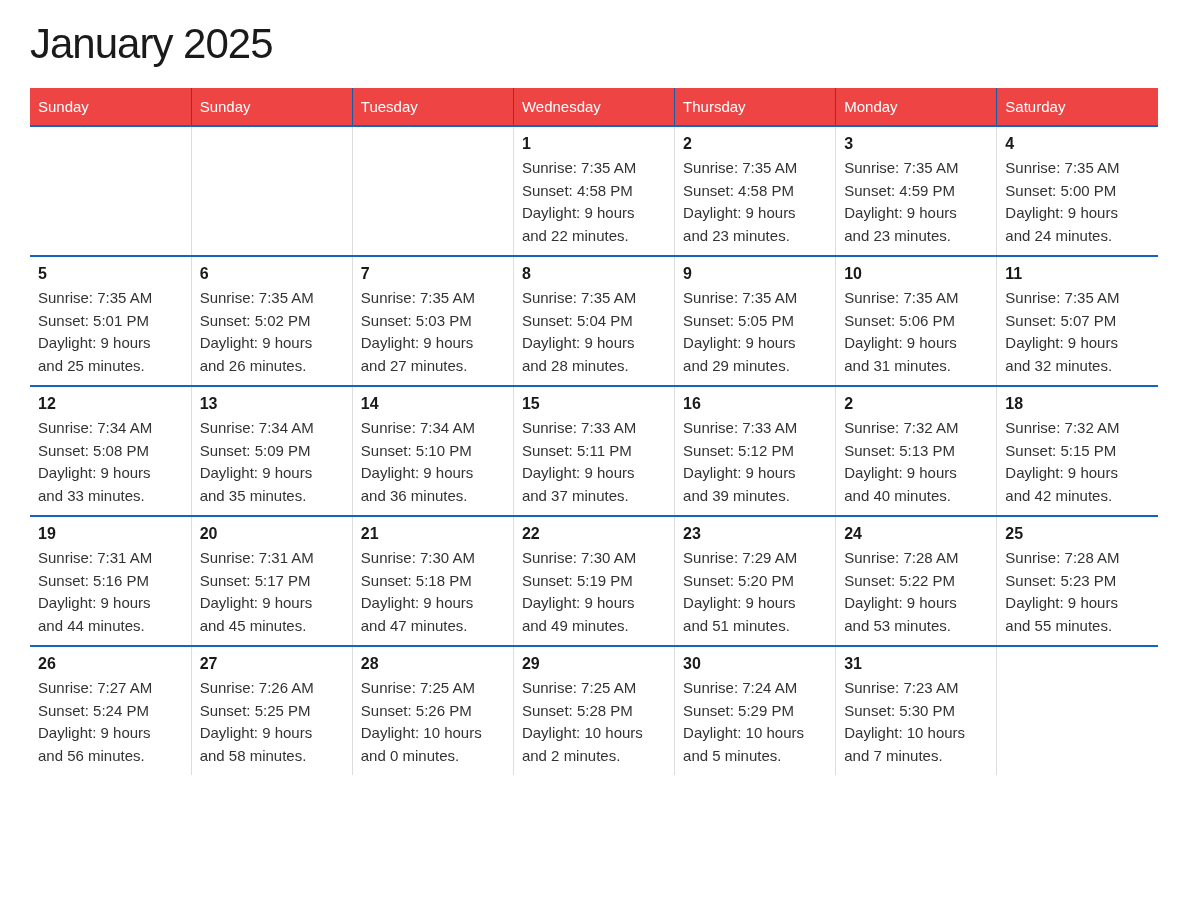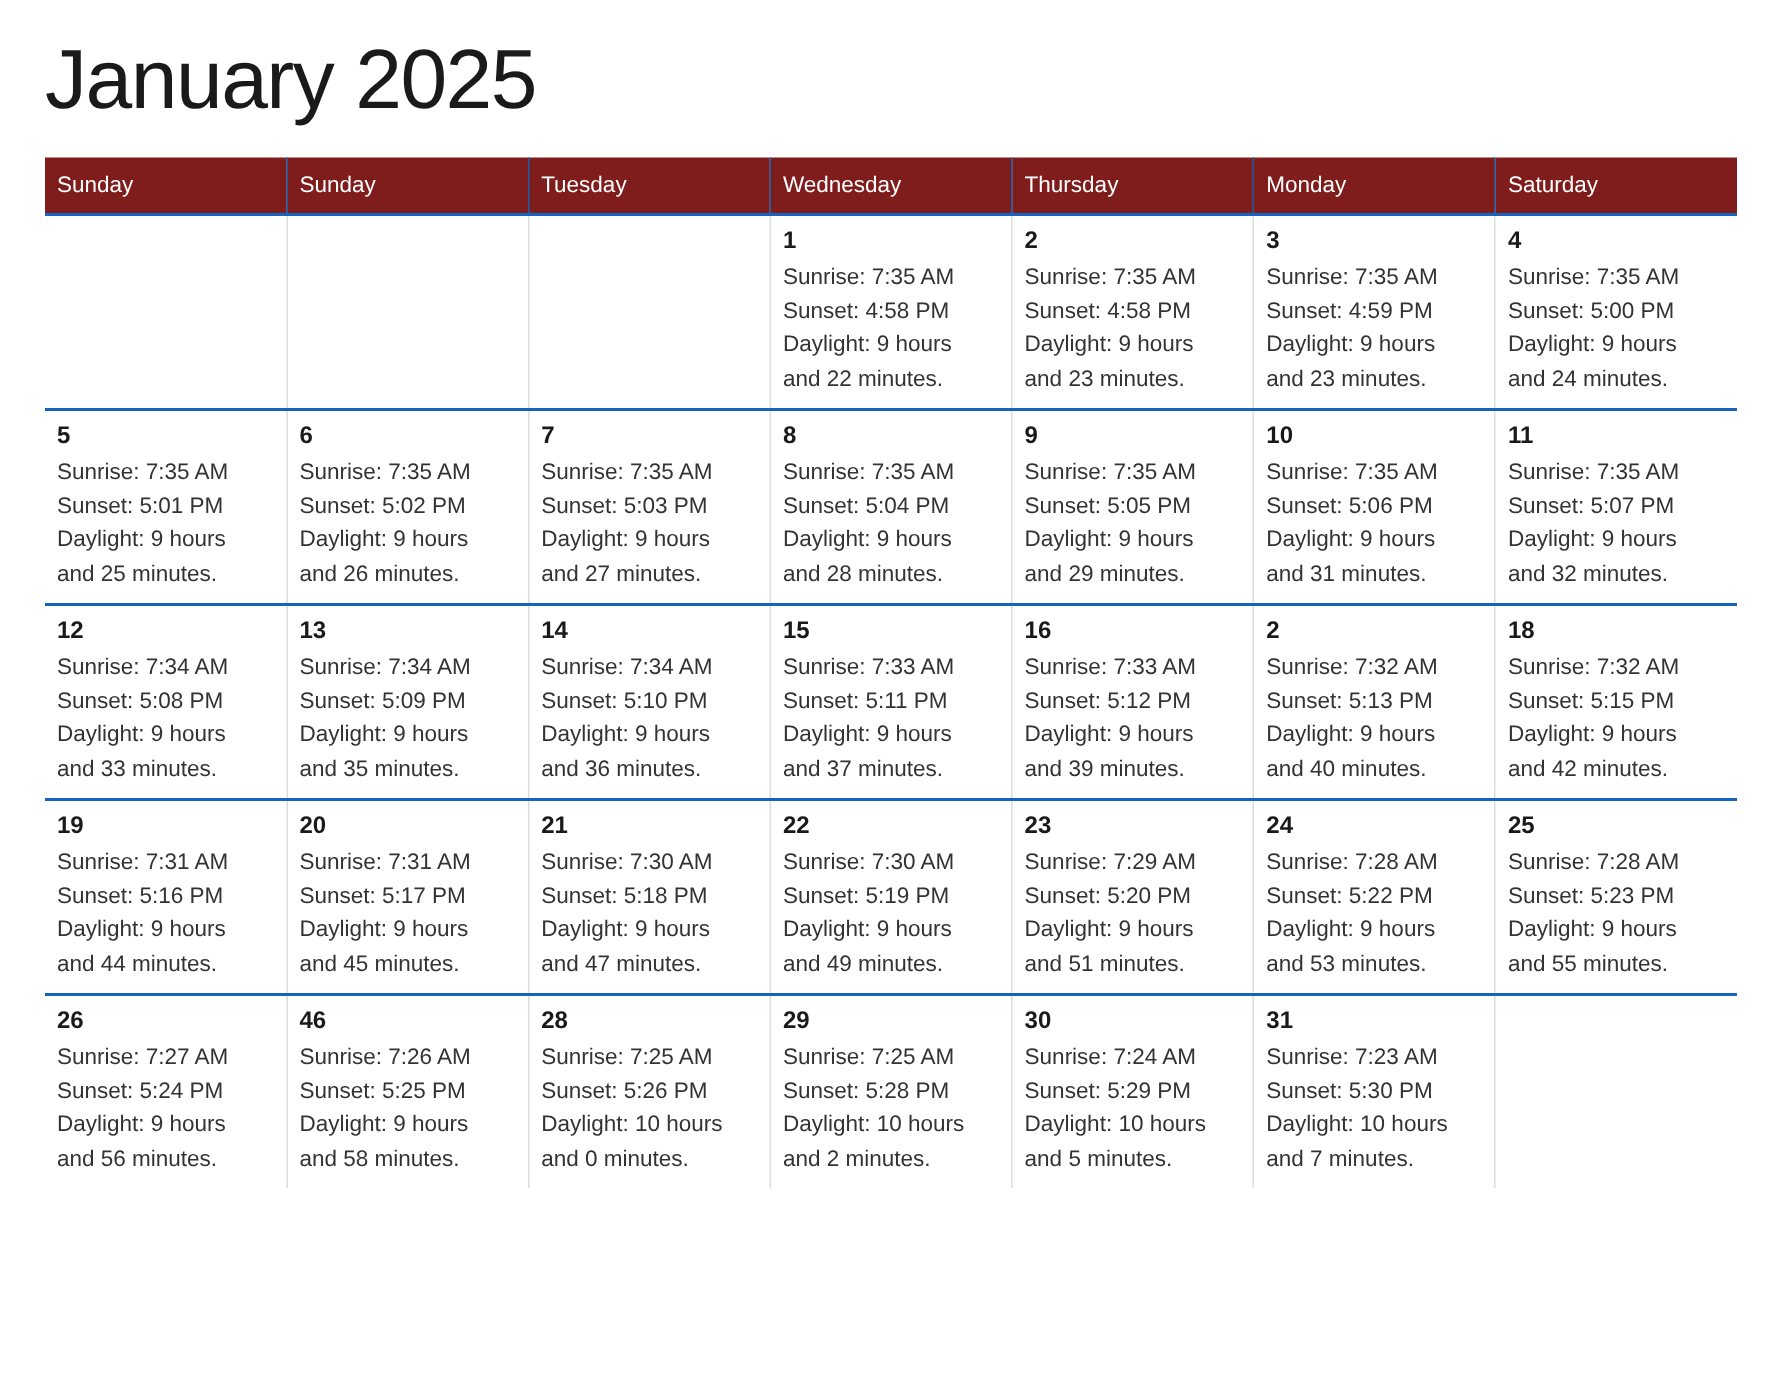--- a/index.html
+++ b/index.html
@@ -45,38 +45,38 @@
       font-size: 28px;
       font-weight: bold;
       color: #1565c0;
       margin-top: -2px;
       margin-left: 2px;
     }
     .title-block {
       text-align: right;
     }
     .title-block h1 {
-      font-size: 56px;
+      font-size: 42px;
       font-weight: 300;
       color: #1a1a1a;
       letter-spacing: -1px;
     }
     .title-block h2 {
       font-size: 22px;
       font-weight: normal;
       color: #444;
       margin-top: 4px;
     }
     table {
       width: 100%;
       border-collapse: collapse;
       table-layout: fixed;
     }
     thead tr {
-      background-color: #7f1d1d;
+      background-color: #ef4444;
       margin-top: 36px;
     }
     thead th {
       color: #fff;
       font-size: 15px;
       font-weight: normal;
       padding: 10px 8px;
       text-align: left;
       border-right: 1px solid #1a5ba8;
     }
@@ -323,21 +323,21 @@
       </tr>
       <tr>
         <td>
           <span class="day-number">26</span>
           <div class="day-info" style="white-space: pre-line;">Sunrise: 7:27 AM
 Sunset: 5:24 PM
 Daylight: 9 hours
 and 56 minutes.</div>
         </td>
         <td>
-          <span class="day-number">46</span>
+          <span class="day-number">27</span>
           <div class="day-info" style="white-space: pre-line;">Sunrise: 7:26 AM
 Sunset: 5:25 PM
 Daylight: 9 hours
 and 58 minutes.</div>
         </td>
         <td>
           <span class="day-number">28</span>
           <div class="day-info" style="white-space: pre-line;">Sunrise: 7:25 AM
 Sunset: 5:26 PM
 Daylight: 10 hours

